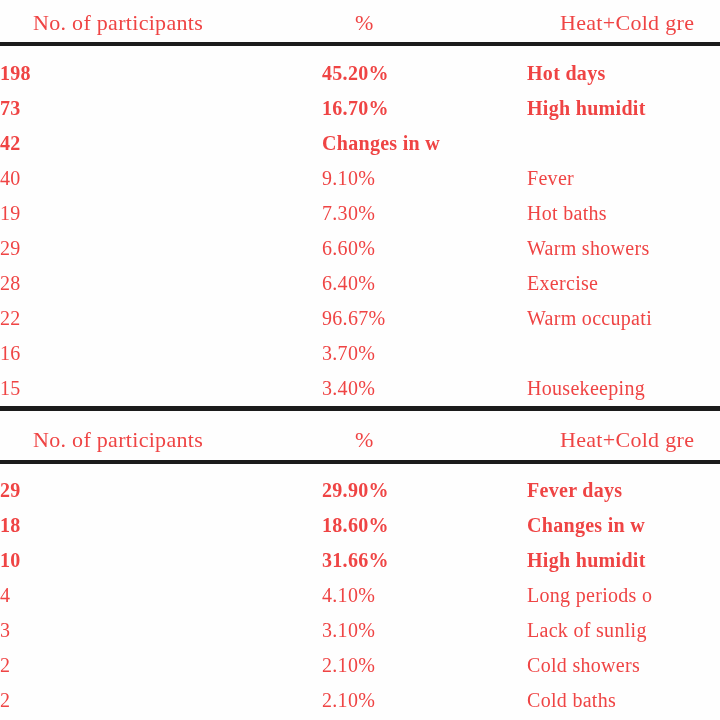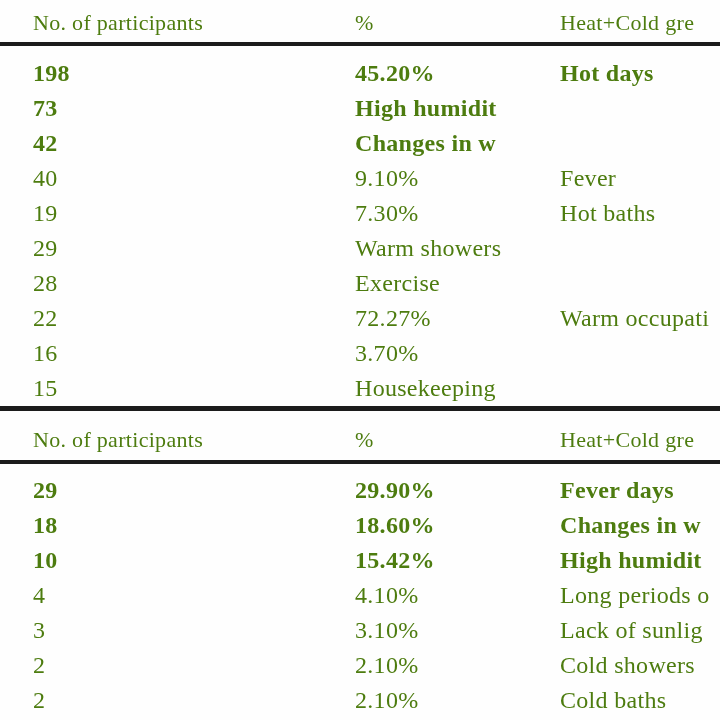--- a/index.html
+++ b/index.html
@@ -3,21 +3,21 @@
 <meta charset="utf-8">
 <style>
   html, body { margin: 0; padding: 0; background: #ffffff; }
   .sheet {
     position: relative;
     width: 720px;
     height: 720px;
     background: #fefefe;
     overflow: hidden;
     font-family: "Liberation Serif", "DejaVu Serif", serif;
-    color: #4d7c0f;
+    color: #ef4444;
   }
   .rule {
     border: none;
     margin: 0;
     background: #1c1c1c;
   }
   .rule-header { height: 4px; }
   .rule-section { height: 5px; }
   .header-row {
     display: grid;
@@ -28,23 +28,22 @@
     letter-spacing: 0.3px;
     white-space: nowrap;
   }
   .header-row-1 { height: 42px; padding-bottom: 6px; box-sizing: border-box; }
   .header-row-2 { height: 49px; padding-bottom: 7px; box-sizing: border-box; }
   .rows { padding-top: 10px; }
   .rows-2 { padding-top: 9px; }
   .data-row {
     display: grid;
     grid-template-columns: 322px 205px 1fr;
-    padding-left: 33px;
     line-height: 35px;
-    font-size: 24px;
+    font-size: 20px;
     letter-spacing: 0.3px;
     white-space: nowrap;
   }
   .data-row.bold { font-weight: bold; }
   .cell { overflow: visible; }
 </style>
 </head>
 <body>
 
 <div class="sheet">
@@ -59,20 +58,21 @@
   <div class="rows rows-1">
 
       <div class="data-row bold">
         <div class="cell">198</div>
         <div class="cell">45.20%</div>
         <div class="cell">Hot days</div>
       </div>
 
       <div class="data-row bold">
         <div class="cell">73</div>
+        <div class="cell">16.70%</div>
         <div class="cell">High humidit</div>
       </div>
 
       <div class="data-row bold">
         <div class="cell">42</div>
         <div class="cell">Changes in w</div>
       </div>
 
       <div class="data-row">
         <div class="cell">40</div>
@@ -81,41 +81,44 @@
       </div>
 
       <div class="data-row">
         <div class="cell">19</div>
         <div class="cell">7.30%</div>
         <div class="cell">Hot baths</div>
       </div>
 
       <div class="data-row">
         <div class="cell">29</div>
+        <div class="cell">6.60%</div>
         <div class="cell">Warm showers</div>
       </div>
 
       <div class="data-row">
         <div class="cell">28</div>
+        <div class="cell">6.40%</div>
         <div class="cell">Exercise</div>
       </div>
 
       <div class="data-row">
         <div class="cell">22</div>
-        <div class="cell">72.27%</div>
+        <div class="cell">96.67%</div>
         <div class="cell">Warm occupati</div>
       </div>
 
       <div class="data-row">
         <div class="cell">16</div>
         <div class="cell">3.70%</div>
       </div>
 
       <div class="data-row">
         <div class="cell">15</div>
+        <div class="cell">3.40%</div>
         <div class="cell">Housekeeping</div>
       </div>
     </div>
 
   <hr class="rule rule-section">
 
   <div class="header-row header-row-2">
     <div class="cell">No. of participants</div>
     <div class="cell">%</div>
     <div class="cell">Heat+Cold gre</div>
@@ -131,21 +134,21 @@
       </div>
 
       <div class="data-row bold">
         <div class="cell">18</div>
         <div class="cell">18.60%</div>
         <div class="cell">Changes in w</div>
       </div>
 
       <div class="data-row bold">
         <div class="cell">10</div>
-        <div class="cell">15.42%</div>
+        <div class="cell">31.66%</div>
         <div class="cell">High humidit</div>
       </div>
 
       <div class="data-row">
         <div class="cell">4</div>
         <div class="cell">4.10%</div>
         <div class="cell">Long periods o</div>
       </div>
 
       <div class="data-row">

